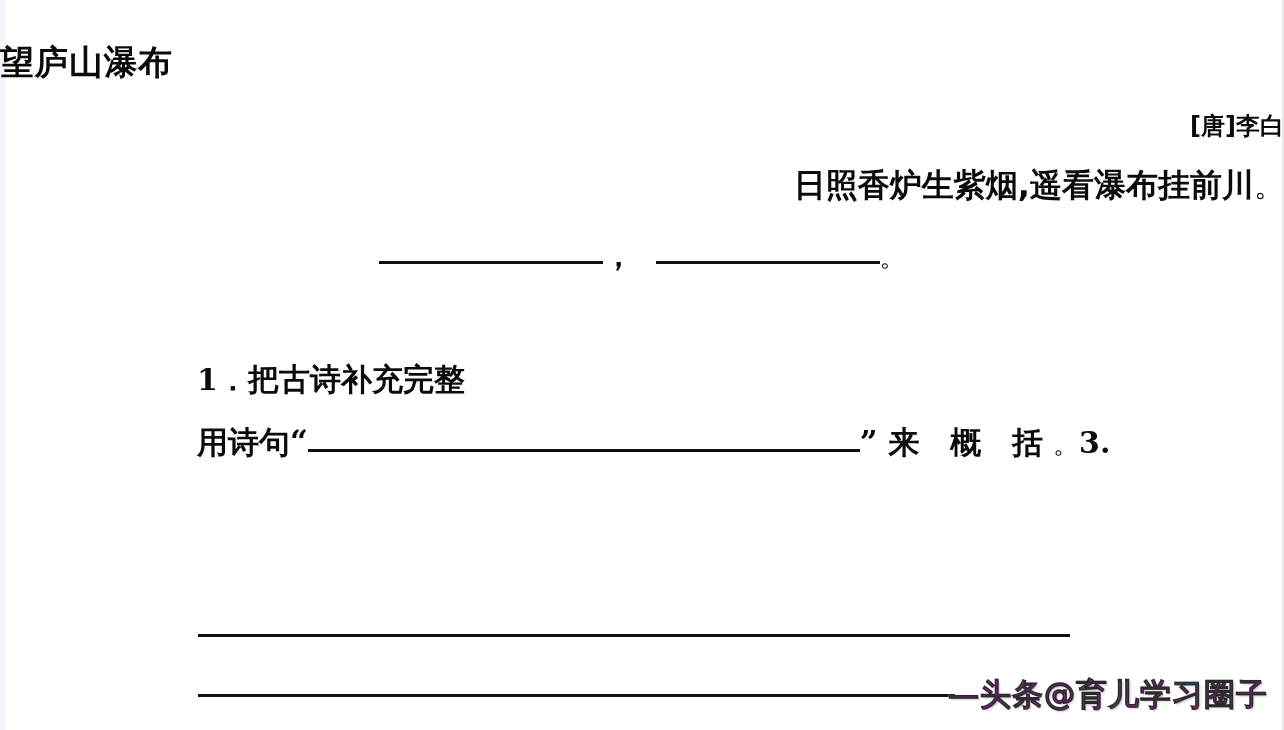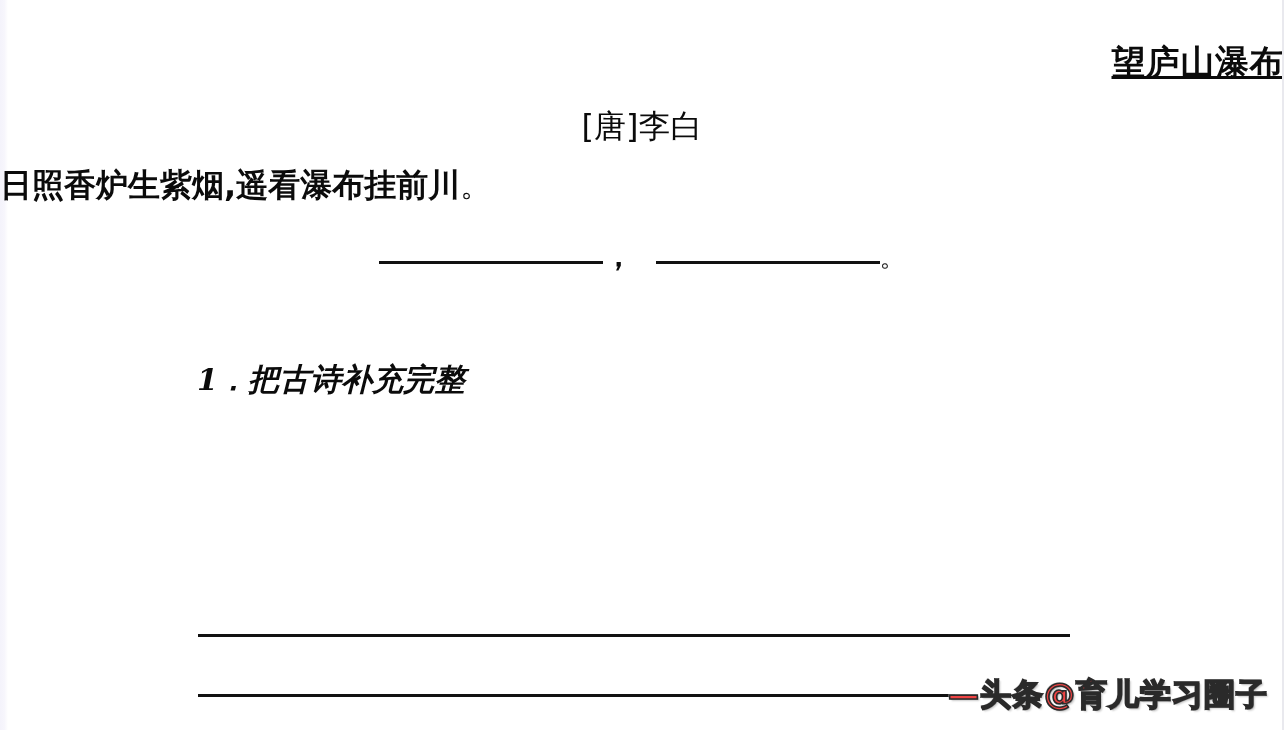--- a/index.html
+++ b/index.html
@@ -45,45 +45,44 @@
     height: 730px;
     color: #0b0b0b;
   }
 
   
   .poem-title {
     position: absolute;
     left: 0;
     top: 40px;
     width: 1284px;
-    text-align: right;
+    text-align: left;
     font-size: 34px;
     font-weight: 700;
     letter-spacing: 0.5px;
     line-height: 44px;
     white-space: nowrap;
-    text-decoration: underline;
   }
   .poem-author {
     position: absolute;
     left: 0;
     top: 105px;
     width: 1284px;
-    text-align: center;
-    font-size: 32px;
-    font-weight: 400;
+    text-align: right;
+    font-size: 24px;
+    font-weight: 700;
     line-height: 42px;
     white-space: nowrap;
   }
   .poem-line1 {
     position: absolute;
     left: 0;
     top: 163px;
     width: 1284px;
-    text-align: left;
+    text-align: right;
     font-size: 32px;
     font-weight: 700;
     line-height: 44px;
     white-space: nowrap;
   }
   .poem-line1 .cjk-period {
     font-weight: 400;
     font-size: 30px;
   }
 
@@ -120,21 +119,21 @@
   
   .q-block {
     position: absolute;
     left: 197px;
     top: 348px;
     width: 940px;
     font-size: 31px;
     font-weight: 700;
     line-height: 62px;
   }
-  .q-line { white-space: nowrap; font-style: italic; }
+  .q-line { white-space: nowrap; }
 
   .q-num {
     font-family: "DejaVu Serif", "Liberation Serif", serif;
     font-weight: 700;
     font-size: 30px;
   }
   .cjk-period-sm {
     font-weight: 400;
     font-size: 26px;
   }
@@ -171,24 +170,24 @@
     top: 694px;
     width: 757px;
   }
 
   
   .watermark {
     position: absolute;
     left: 948px;
     top: 672px;
     font-size: 31px;
-    font-weight: 700;
+    font-weight: 400;
     line-height: 44px;
     white-space: nowrap;
-    color: #ef4444;
+    color: #a21caf;
     -webkit-text-stroke: 1.6px #2a2a2a;
     text-shadow:
        1px 1px 0 #9a9a9a,
       -1px -1px 0 #d8d8d8,
        2px 2px 2px rgba(0,0,0,0.20);
     letter-spacing: 1px;
   }
 </style>
 </head>
 <body>
@@ -211,20 +210,23 @@
       <span class="blank-rule blank-a"></span><span class="sep-comma">，</span><span class="blank-rule blank-b"></span><span class="cjk-period">。</span>
     </div>
 
     <div class="q-block">
 
       <div class="q-line">
         <span class="q-num">1．</span><span>把古诗补充完整</span>
       </div>
 
 
+      <div class="q-line">
+        <span>用诗句</span><span class="quote-mark">“</span><span class="inline-blank"></span><span class="quote-mark">”</span>&nbsp;<span class="spaced">来 概 括</span><span class="cjk-period-sm">。</span><span class="q-num">3.</span>
+      </div>
 
 
     </div>
 
     <div class="answer-rule" id="answer-rule-1"></div>
     <div class="answer-rule" id="answer-rule-2"></div>
 
     <div class="watermark">—头条@育儿学习圈子</div>
 
   </div>

